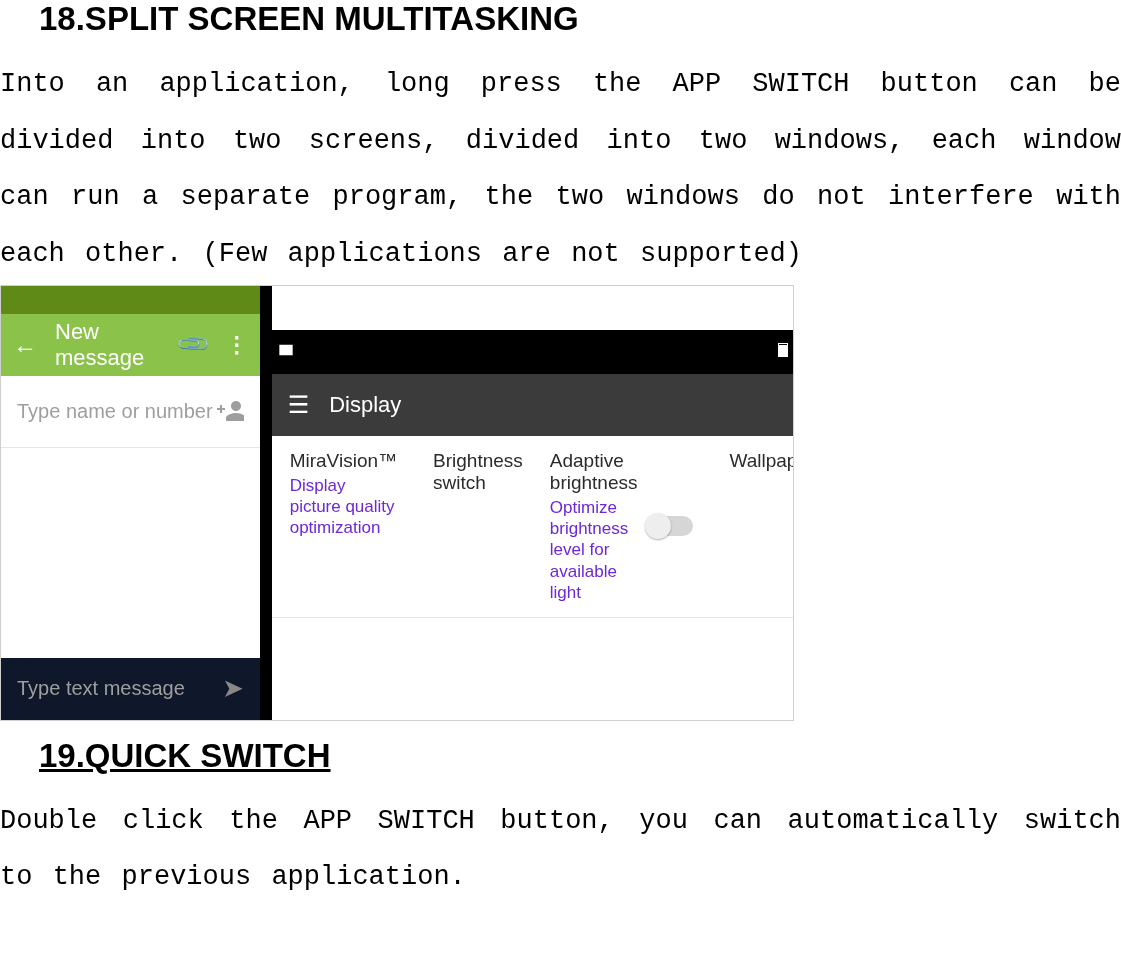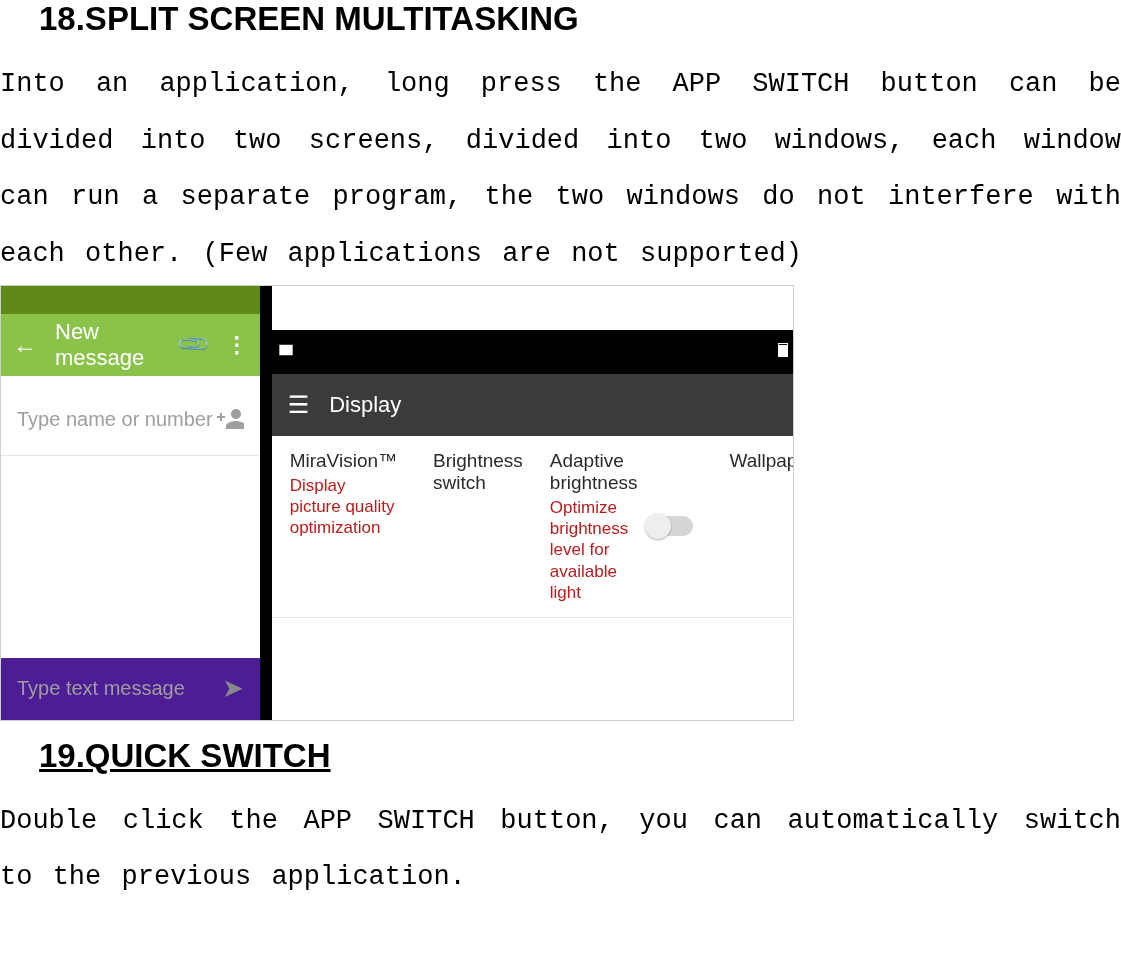--- a/index.html
+++ b/index.html
@@ -39,49 +39,49 @@
     .app-bar {
       height: 62px; background: #8bc34a; color: #fff; display: flex; align-items: center; gap: 18px; padding: 0 12px;
       font-family: Arial, Helvetica, sans-serif; font-size: 22px;
     }
     .app-bar .spacer { flex: 1; }
     .arrow-left { font-size: 24px; }
     .attach { font-size: 22px; transform: rotate(-45deg); display:inline-block; }
     .dots { font-size: 22px; font-weight: 700; }
     .name-row {
       height: 72px; display: flex; align-items: center; justify-content: space-between; border-bottom: 1px solid #e6e6e6;
-      padding: 0 16px; color: #9e9e9e; font-family: Arial, Helvetica, sans-serif; font-size: 20px; margin-top: 8px;
+      padding: 0 16px; color: #9e9e9e; font-family: Arial, Helvetica, sans-serif; font-size: 20px;
     }
     .addperson { width: 28px; height: 24px; position: relative; }
     .addperson svg { width: 28px; height: 24px; fill: #9e9e9e; }
     .left-middle { flex: 1; position: relative; }
     .handle { position: absolute; right: -4px; top: 55%; width: 4px; height: 40px; background: #000; border-radius: 2px; }
     .compose-row {
-      height: 62px; background: #4c1d95; display: flex; align-items: center; justify-content: space-between;
+      height: 62px; background: #0f172a; display: flex; align-items: center; justify-content: space-between;
       padding: 0 16px; color: #9e9e9e; font-family: Arial, Helvetica, sans-serif; font-size: 20px;
     }
     .send { font-size: 26px; color: #888; }
     .status-bar-right {
       height: 44px; background: #000; display: flex; align-items: center; justify-content: space-between;
       color: #fff; font-family: Arial, Helvetica, sans-serif; font-size: 14px; padding: 0 6px; margin-top: 44px;
     }
     .sig { display: flex; gap: 6px; align-items: center; font-size: 13px; }
     .cell { display: inline-block; }
     .batt { display:inline-block; width: 10px; height: 14px; background: linear-gradient(to top, #fff 90%, transparent 90%); border:1px solid #fff;}
     .toolbar-right {
       height: 62px; background: #3b3b3b; color: #fff; display: flex; align-items: center; gap: 20px; padding: 0 16px;
       font-family: Arial, Helvetica, sans-serif; font-size: 22px;
     }
     .hamb { font-size: 24px; }
     .list { display: flex; flex-direction: row; }
     .item {
       padding: 14px 18px; border-bottom: 1px solid #e5e5e5; font-family: Arial, Helvetica, sans-serif;
     }
     .item .primary { color: #2b2b2b; font-size: 19px; margin-bottom: 3px; }
-    .item .secondary { color: #b91c1c; font-size: 17px; line-height: 1.25; }
+    .item .secondary { color: #6d28d9; font-size: 17px; line-height: 1.25; }
     .item.toggle { display:flex; justify-content: space-between; align-items: center; gap: 10px; padding-left: 9px; }
     .item.toggle .texts { flex:1; }
     .switch { width: 46px; height: 20px; background: #d6d6d6; border-radius: 10px; position: relative; flex-shrink:0; }
     .switch::after { content:""; position:absolute; left:-2px; top:-3px; width:26px; height:26px; border-radius:50%; background:#eeeeee; box-shadow: 0 1px 2px rgba(0,0,0,.3);}
     .section19 { margin-top: 8px; text-decoration: underline; }
     .pic-icon svg { width: 16px; height: 14px; fill: #fff; }
   </style>
 </head>
 <body>
 

